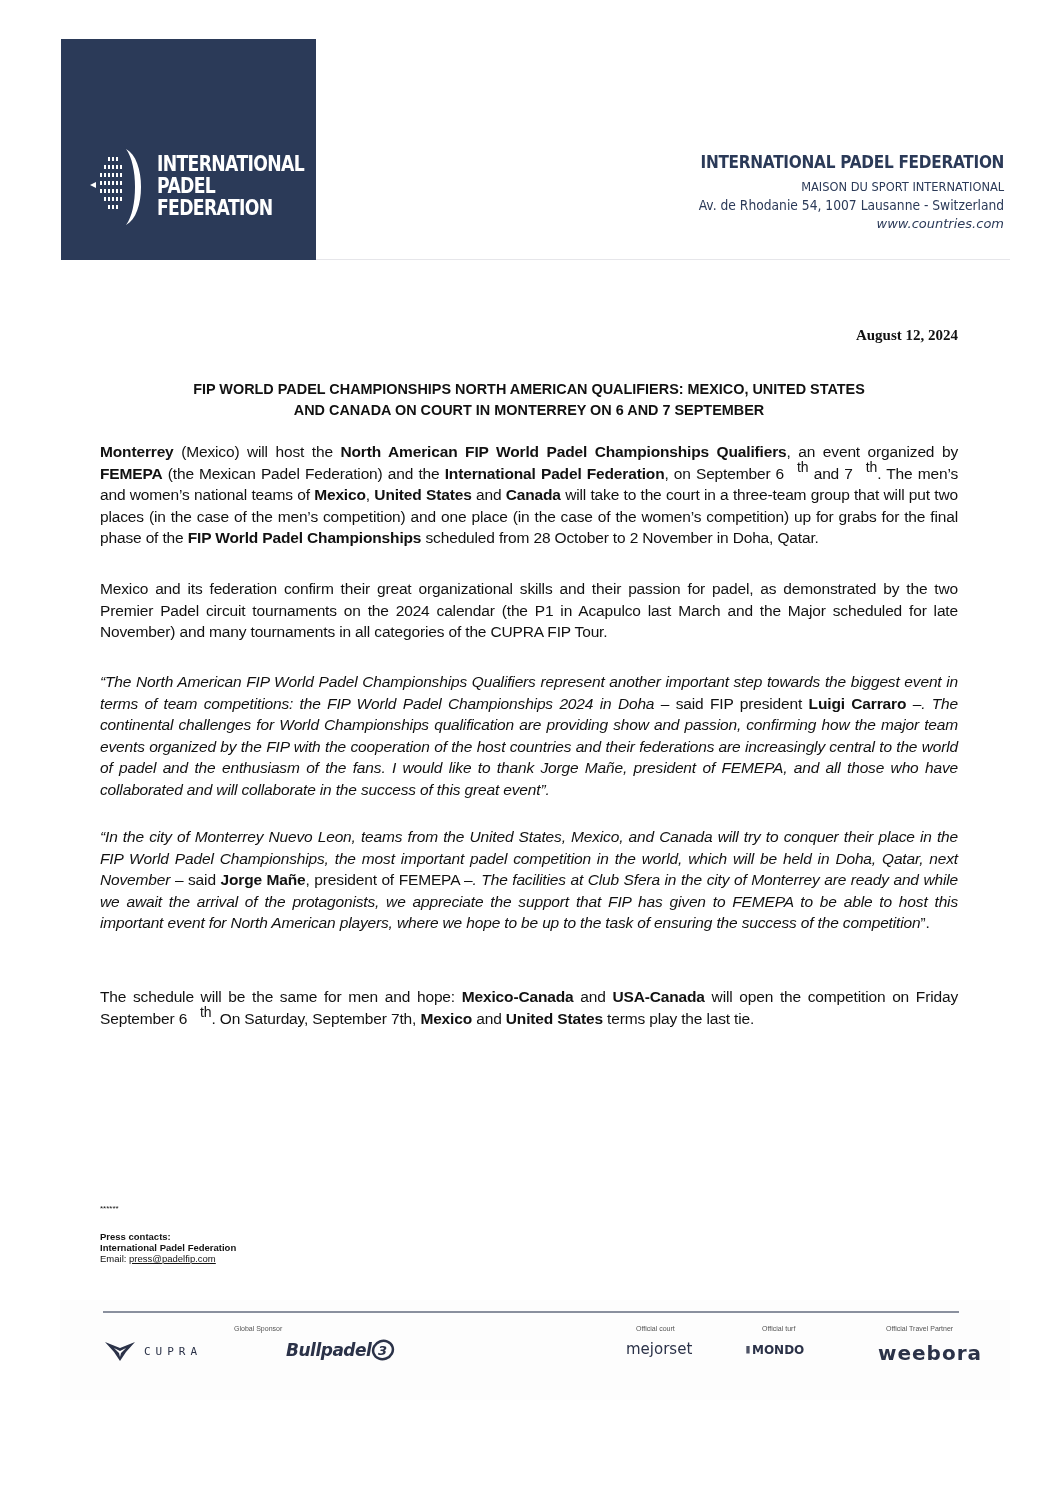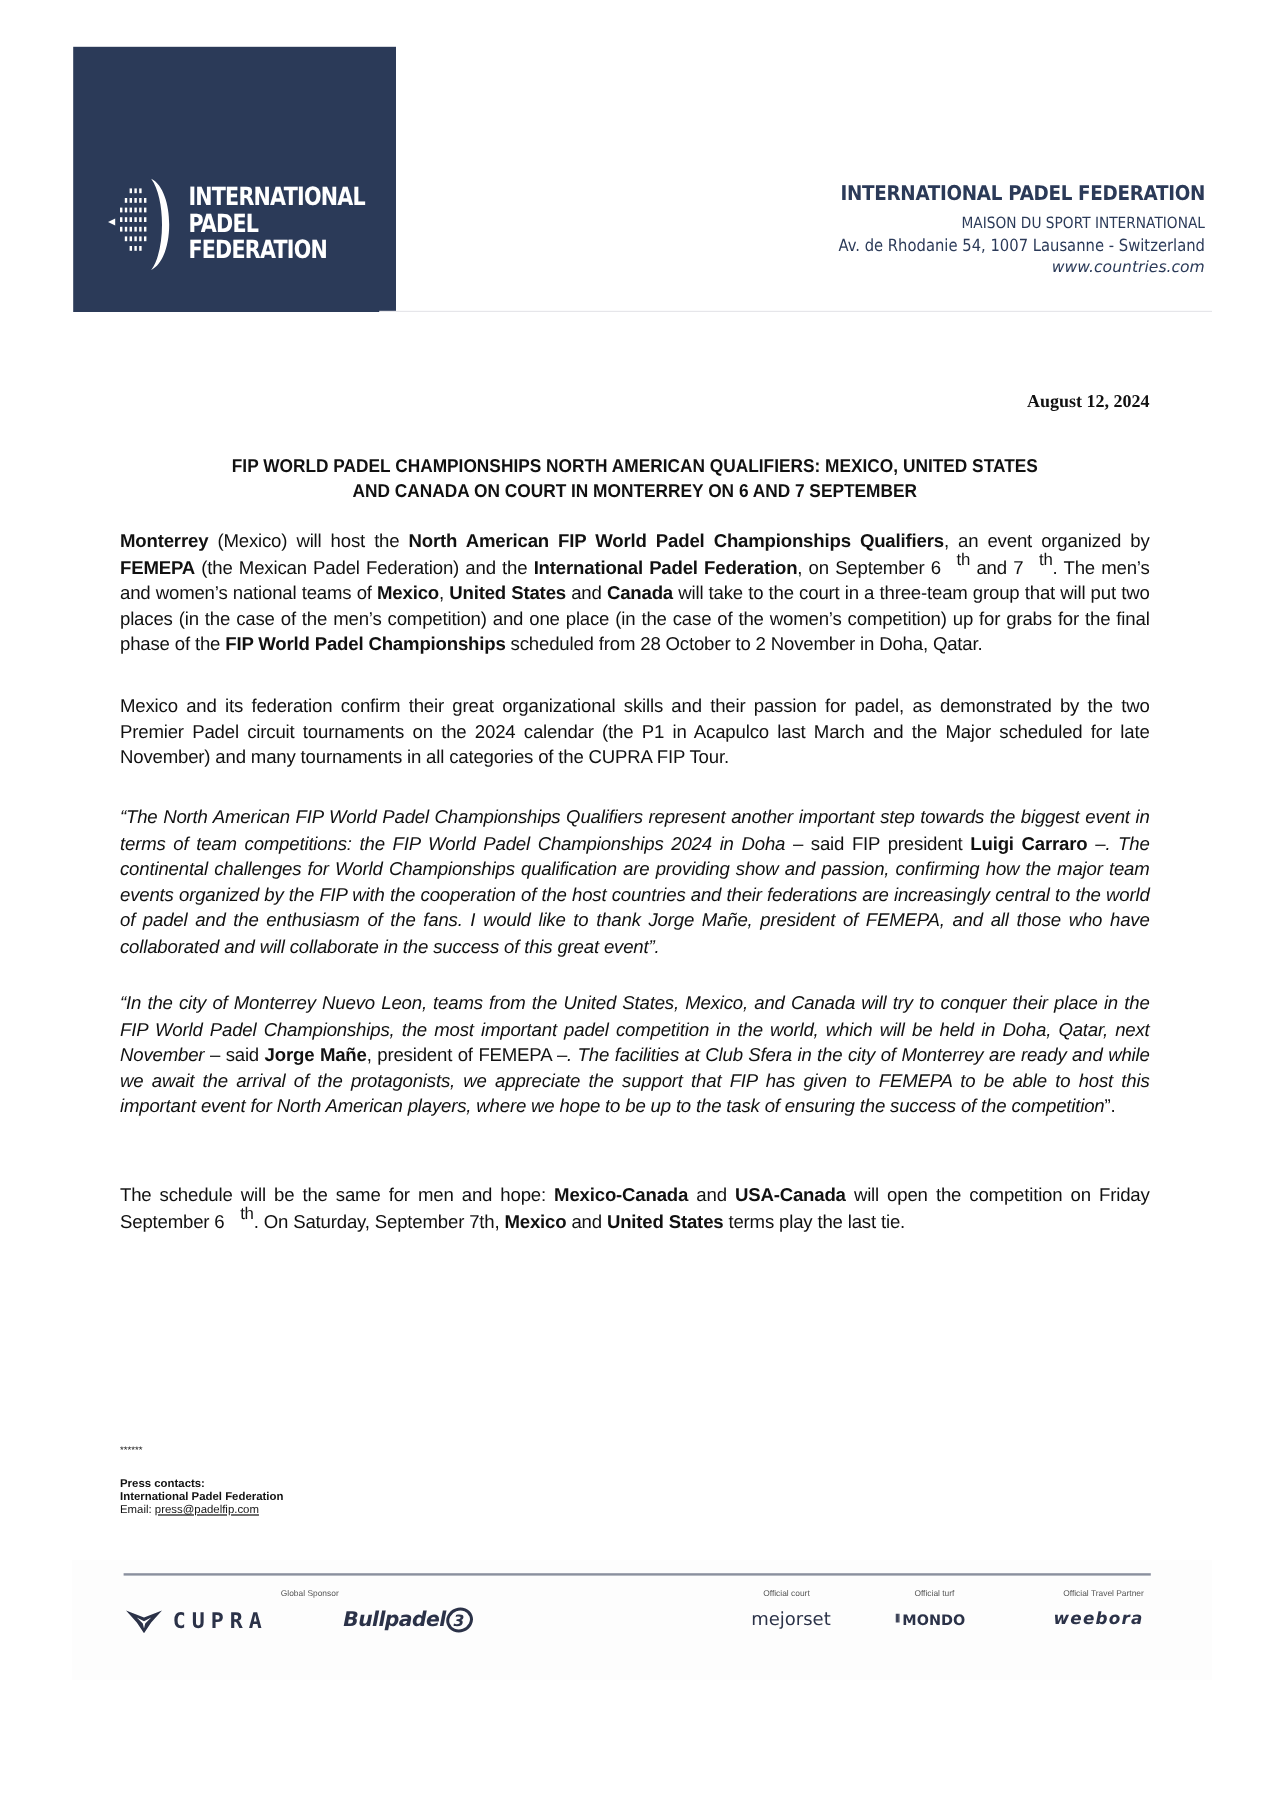--- a/index.html
+++ b/index.html
@@ -1,17 +1,17 @@
 <!DOCTYPE html>
 <html><head>
   <meta charset="utf-8">
   <style>
     html, body { margin: 0; padding: 0; background: #ffffff; }
     body { width: 1058px; height: 1497px; position: relative; overflow: hidden; color: #111; }
-    .logo-box { position: absolute; left: 61px; top: 39px; width: 255px; height: 221px; background: #2b3a58; padding-left: 14px; }
+    .logo-box { position: absolute; left: 61px; top: 39px; width: 255px; height: 221px; background: #2b3a58; }
     .logo-mark { position: absolute; left: 27px; top: 108px; width: 60px; height: 80px; }
     .logo-text { position: absolute; left: 96px; top: 114px; color: #ffffff; font-family: "DejaVu Sans", sans-serif; font-weight: bold; font-size: 21px; line-height: 22px; letter-spacing: -0.8px; transform: scaleX(0.82); transform-origin: left top; }
     .logo-text div { white-space: nowrap; }
     .header-divider { position: absolute; left: 316px; top: 259px; width: 694px; height: 1px; background: #e6e6ea; }
     .org-block { position: absolute; right: 54px; top: 152px; text-align: right; color: #2b3a58; font-family: "DejaVu Sans", sans-serif; }
     .org-name { font-weight: bold; font-size: 17px; letter-spacing: -0.3px; transform: scaleX(0.9); transform-origin: right top; white-space: nowrap; }
     .org-line { font-size: 13px; margin-top: 7px; transform: scaleX(0.88); transform-origin: right top; white-space: nowrap; }
     .org-line2 { font-size: 14px; margin-top: 3px; transform: scaleX(0.88); transform-origin: right top; white-space: nowrap; }
     .org-web { font-size: 13px; font-style: italic; margin-top: 3px; white-space: nowrap; color: #2b3a58; }
     .date { position: absolute; right: 100px; top: 327px; font-family: "Liberation Serif", serif; font-weight: bold; font-size: 15px; }
@@ -125,31 +125,31 @@
 <div class="sp-label" style="left:234px;">Global Sponsor</div>
 <div class="sp-label" style="left:636px;">Official court</div>
 <div class="sp-label" style="left:762px;">Official turf</div>
 <div class="sp-label" style="left:886px;">Official Travel Partner</div>
 
 <div class="sp-logo" style="left:104px; top:1340px;">
   <svg width="32" height="22" viewBox="0 0 32 22">
     <path d="M1 2 L16 8 L31 2 L22 12 L16 21 L10 12 Z" fill="#2b3248"></path>
     <path d="M10 8 L16 11 L22 8 L17 13 L16 17 L15 13 Z" fill="#fff"></path>
   </svg>
-  <span style="margin-left:8px; font-size:18px; letter-spacing:5px; font-weight:bold; font-family:'DejaVu Sans Mono', monospace;">CUPRA</span>
+  <span style="margin-left:8px; font-size:11px; letter-spacing:5px; font-weight:normal; font-family:'DejaVu Sans Mono', monospace;">CUPRA</span>
 </div>
 <div class="sp-logo" style="left:286px; top:1339px; font-style:italic; font-size:17px; letter-spacing:-0.5px;">
   <span>Bullpadel</span>
   <svg width="24" height="22" viewBox="0 0 24 22">
     <ellipse cx="12" cy="11" rx="10" ry="9" fill="none" stroke="#2b3248" stroke-width="2.5" transform="rotate(-20 12 11)"></ellipse>
     <text x="7" y="16" font-size="13" font-weight="bold" font-style="italic" fill="#2b3248" font-family="DejaVu Sans, sans-serif">3</text>
   </svg>
 </div>
 <div class="sp-logo" style="left:626px; top:1340px; font-size:15px; font-weight:normal;">
   <span>mejorset</span>
 </div>
 <div class="sp-logo" style="left:746px; top:1343px; font-size:12px; font-weight:900;">
   <span style="font-size:9px; margin-right:2px;">⦀</span>
   <span>MONDO</span>
 </div>
-<div class="sp-logo" style="left:878px; top:1341px; font-size:14px; font-style:italic; letter-spacing:1px;">
+<div class="sp-logo" style="left:878px; top:1341px; font-size:20px; letter-spacing:1px;">
   <span>weebora</span>
 </div>
 
 </body></html>

